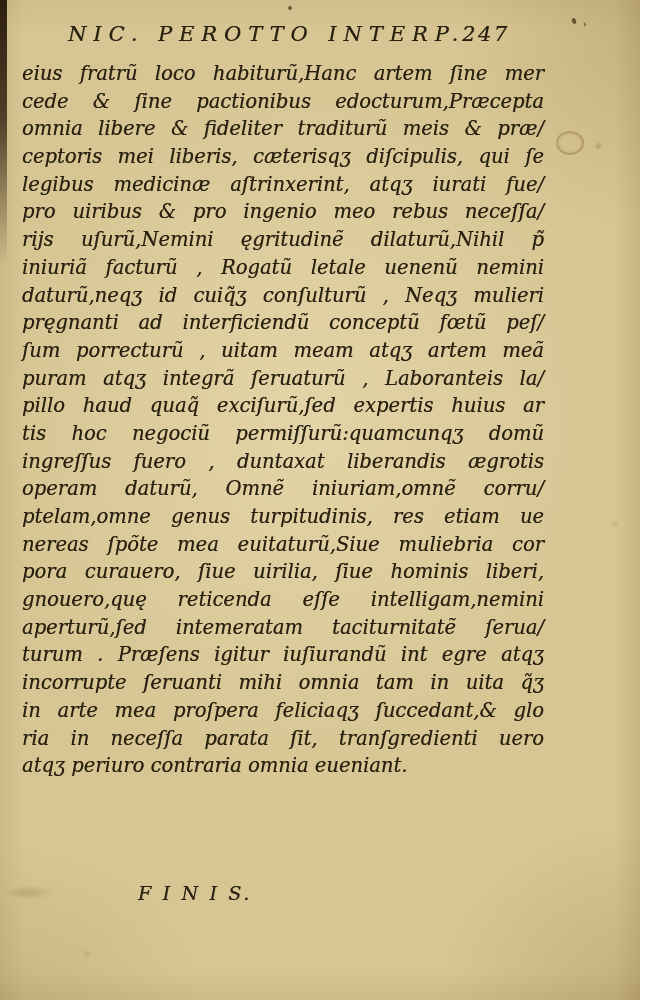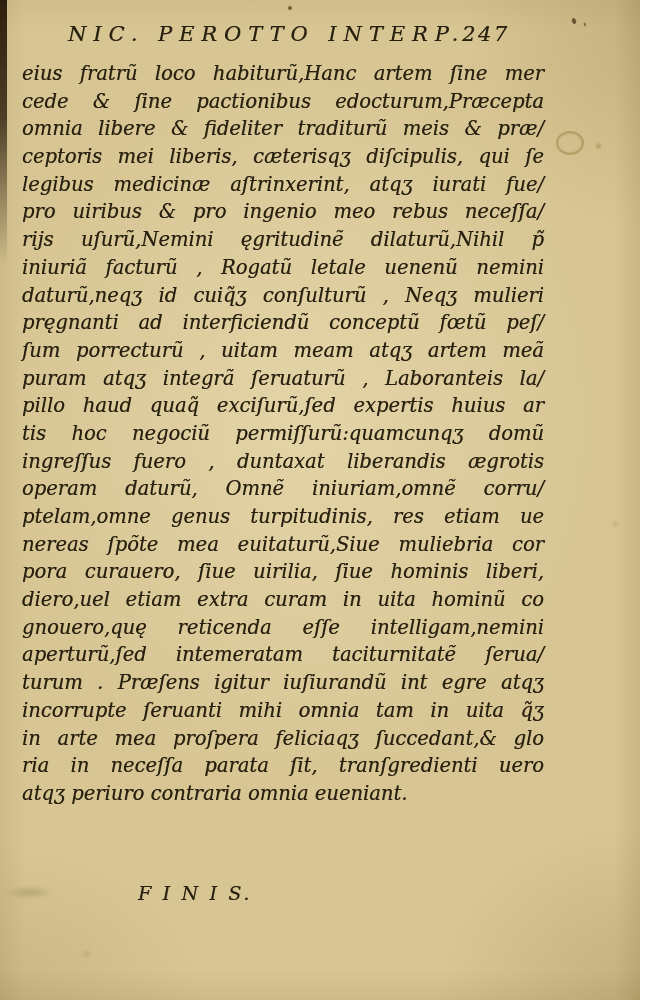--- a/index.html
+++ b/index.html
@@ -103,21 +103,20 @@
     <div class="ln">pręgnanti ad interficiendũ conceptũ fœtũ peſ/</div>
     <div class="ln">ſum porrecturũ , uitam meam atqʒ artem meã</div>
     <div class="ln">puram atqʒ integrã ſeruaturũ , Laboranteis la/</div>
     <div class="ln">pillo haud quaq̃ exciſurũ,ſed expertis huius ar</div>
     <div class="ln">tis hoc negociũ permiſſurũ:quamcunqʒ domũ</div>
     <div class="ln">ingreſſus fuero , duntaxat liberandis ægrotis</div>
     <div class="ln">operam daturũ, Omnẽ iniuriam,omnẽ corru/</div>
     <div class="ln">ptelam,omne genus turpitudinis, res etiam ue</div>
     <div class="ln">nereas ſpõte mea euitaturũ,Siue muliebria cor</div>
     <div class="ln">pora curauero, ſiue uirilia, ſiue hominis liberi,</div>
-    <div class="ln">diero,uel etiam extra curam in uita hominũ co</div>
     <div class="ln">gnouero,quę reticenda eſſe intelligam,nemini</div>
     <div class="ln">aperturũ,ſed intemeratam taciturnitatẽ ſerua/</div>
     <div class="ln">turum . Præſens igitur iuſiurandũ int egre atqʒ</div>
     <div class="ln">incorrupte ſeruanti mihi omnia tam in uita q̃ʒ</div>
     <div class="ln">in arte mea proſpera feliciaqʒ ſuccedant,&amp; glo</div>
     <div class="ln">ria in neceſſa parata ſit, tranſgredienti uero</div>
     <div class="ln no-just">atqʒ periuro contraria omnia eueniant.</div>
   </div>
 
   <div class="finis">F   I   N   I   S.</div>

